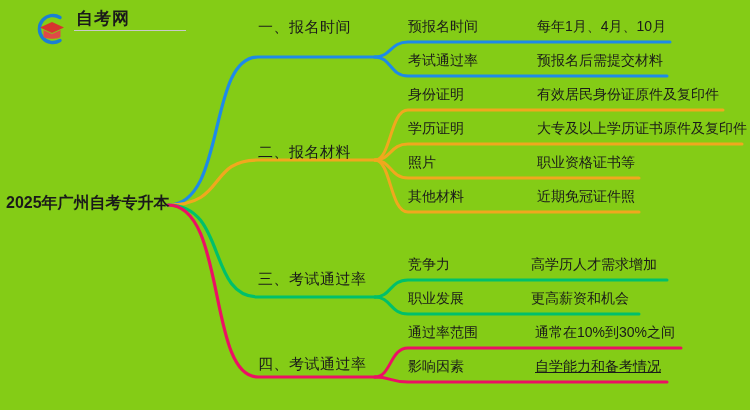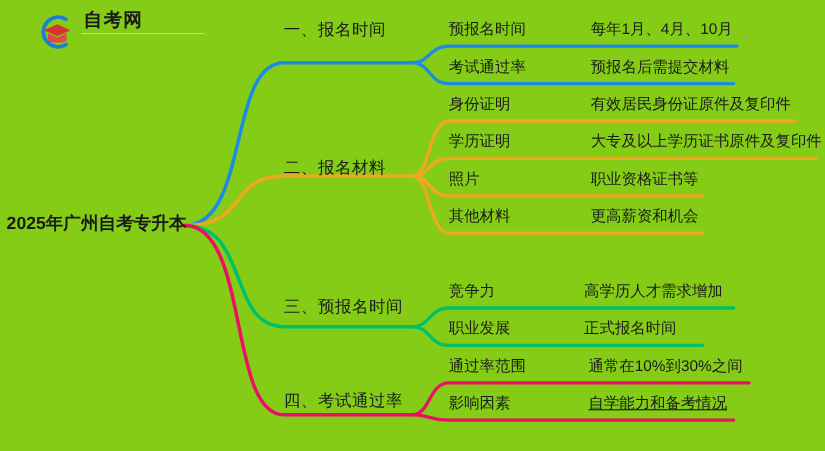--- a/index.html
+++ b/index.html
@@ -167,30 +167,30 @@
       <div class="l2" style="left: 408px; top: 120px;">
         <span class="l2-key">学历证明</span>
         <span class="l2-val" style="left: 129px;">大专及以上学历证书原件及复印件</span>
       </div>
       <div class="l2" style="left: 408px; top: 154px;">
         <span class="l2-key">照片</span>
         <span class="l2-val" style="left: 129px;">职业资格证书等</span>
       </div>
       <div class="l2" style="left: 408px; top: 188px;">
         <span class="l2-key">其他材料</span>
-        <span class="l2-val" style="left: 129px;">更高薪资和机会</span>
-      </div>
-      <div class="l1" style="left: 258px; top: 270px;">三、预报名时间</div>
+        <span class="l2-val" style="left: 129px;">近期免冠证件照</span>
+      </div>
+      <div class="l1" style="left: 258px; top: 270px;">三、考试通过率</div>
       <div class="l2" style="left: 408px; top: 256px;">
         <span class="l2-key">竞争力</span>
         <span class="l2-val" style="left: 123px;">高学历人才需求增加</span>
       </div>
       <div class="l2" style="left: 408px; top: 290px;">
         <span class="l2-key">职业发展</span>
-        <span class="l2-val" style="left: 123px;">正式报名时间</span>
+        <span class="l2-val" style="left: 123px;">更高薪资和机会</span>
       </div>
       <div class="l1" style="left: 258px; top: 355px;">四、考试通过率</div>
       <div class="l2" style="left: 408px; top: 324px;">
         <span class="l2-key">通过率范围</span>
         <span class="l2-val" style="left: 127px;">通常在10%到30%之间</span>
       </div>
       <div class="l2" style="left: 408px; top: 358px;">
         <span class="l2-key">影响因素</span>
         <span class="l2-val" style="left: 127px; text-decoration: underline;">自学能力和备考情况</span>
       </div>

